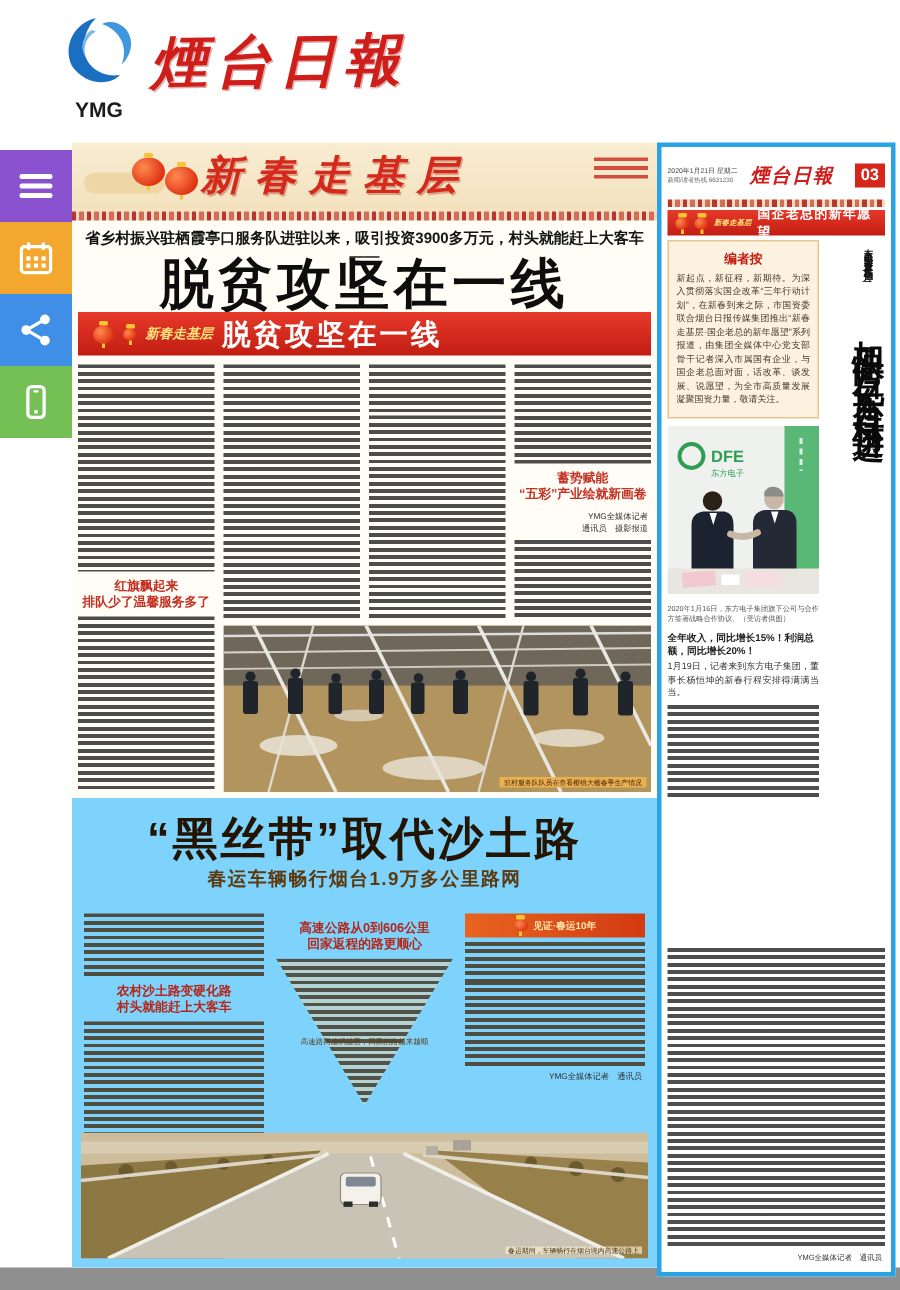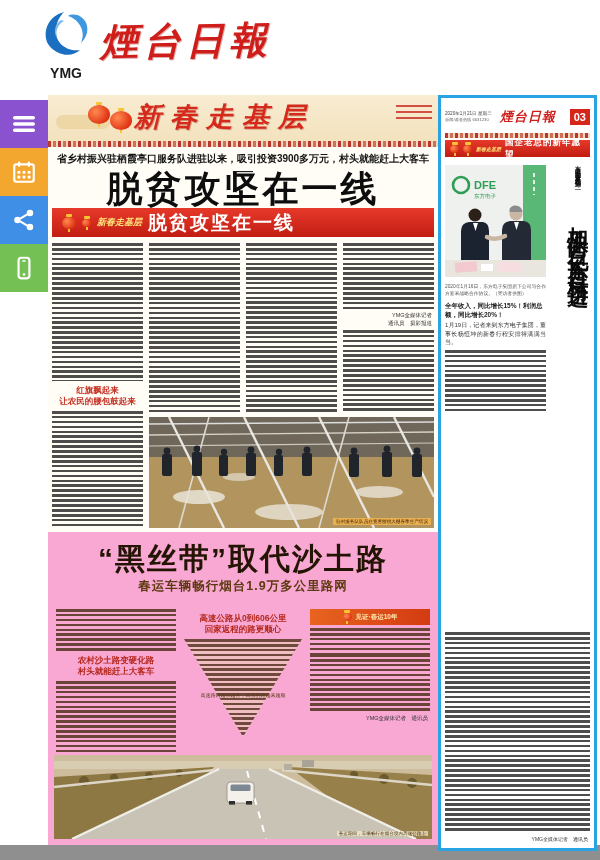--- a/index.html
+++ b/index.html
@@ -60,21 +60,21 @@
   .col { position:absolute; top:148px; width:91px; display:flex; flex-direction:column; }
   .subhead { color:#c43022; font-weight:700; font-size:8.5px; text-align:center; line-height:11px; padding:4px 0; }
   .byline-sm { font-size:5.5px; color:#333; text-align:right; line-height:8px; padding:2px 2px 3px 0; }
 
   .photo1 { position:absolute; left:101px; top:322px; width:285px; height:111px; }
   .photo1 svg { display:block; }
   .photo-cap1 { position:absolute; right:3px; bottom:3px; font-size:4.6px; color:#4a2405;
     background:rgba(238,178,80,.92); padding:1px 3px; }
 
   
-  .article2 { position:absolute; left:0; top:437px; width:390px; height:313px; background:#f9a8d4; }
+  .article2 { position:absolute; left:0; top:437px; width:390px; height:313px; background:#7dd3fc; }
   .a2-title { position:absolute; left:0; top:7px; width:390px; text-align:center;
     font-size:30px; font-weight:900; color:#241403; letter-spacing:2px; }
   .a2-subtitle { position:absolute; left:0; top:46px; width:390px; text-align:center;
     font-size:12.5px; font-weight:700; color:#5c3a10; letter-spacing:1px; }
   .a2col { position:absolute; top:77px; display:flex; flex-direction:column; }
   .a2-subhead { color:#b5271a; font-weight:700; font-size:8.5px; text-align:center; line-height:11px; padding:4px 0; }
   .tri { width:118px; height:104px; clip-path:polygon(0 0,100% 0,50% 94%); align-self:center;
     background:repeating-linear-gradient(180deg, rgba(66,40,12,.75) 0 2.6px, rgba(232,211,174,.5) 2.6px 4.9px); }
   .tri-note { position:absolute; left:150px; top:160px; width:90px; text-align:center;
     font-size:5px; color:#5a3b16; line-height:7px; }
@@ -195,33 +195,37 @@
         <span class="lantern"></span>
         <span class="lantern tiny"></span>
         <span class="badge-gold">新春走基层</span>
         <span class="section-title">脱贫攻坚在一线</span>
       </div>
 
       <div class="col" style="left:4px; height:285px;">
         <div class="sim" style="height:138px;"></div>
         <div class="subhead">
           <span>红旗飘起来</span><br>
-          <span>让农民的腰包鼓起来</span>
+          <span>排队少了温馨服务多了</span>
         </div>
         <div class="sim" style="flex:1;"></div>
       </div>
       <div class="col" style="left:101px; height:170px;">
         <div class="sim" style="height:170px;"></div>
       </div>
       <div class="col" style="left:198px; height:170px;">
         <div class="sim" style="height:34px;"></div>
         <div class="sim" style="flex:1;"></div>
       </div>
       <div class="col" style="left:295px; height:170px;">
         <div class="sim" style="height:66px;"></div>
+        <div class="subhead">
+          <span>蓄势赋能</span><br>
+          <span>“五彩”产业绘就新画卷</span>
+        </div>
         <div class="byline-sm">
           <span>YMG全媒体记者</span><br>
           <span>通讯员　摄影报道</span>
         </div>
         <div class="sim" style="flex:1;"></div>
       </div>
 
       <div class="photo1">
         <svg width="285" height="111" viewBox="0 0 285 111">
           <rect width="285" height="111" fill="#b2955e"></rect>
@@ -346,20 +350,24 @@
 
     <div class="pr-banner">
       <span class="lantern tiny"></span>
       <span class="lantern tiny"></span>
       <span class="pr-badge">新春走基层</span>
       <span class="pr-banner-title">国企老总的新年愿望</span>
     </div>
 
     <div class="pr-main">
       <div class="pr-leftcol">
+        <div class="editor-box">
+          <div class="editor-title">编者按</div>
+          <div class="editor-body">新起点，新征程，新期待。为深入贯彻落实国企改革“三年行动计划”，在新春到来之际，市国资委联合烟台日报传媒集团推出“新春走基层·国企老总的新年愿望”系列报道，由集团全媒体中心党支部骨干记者深入市属国有企业，与国企老总面对面，话改革、谈发展、说愿望，为全市高质量发展凝聚国资力量，敬请关注。</div>
+        </div>
 
         <div class="pr-photo">
           <svg width="101" height="112" viewBox="0 0 101 112">
             <rect width="101" height="112" fill="#eef1ee"></rect>
             <rect x="78" y="0" width="23" height="112" fill="#3fae62" opacity=".85"></rect>
             <line x1="89" y1="8" x2="89" y2="30" stroke="#fff" stroke-width="2" stroke-dasharray="4 3" opacity=".8"></line>
             <circle cx="16" cy="20" r="8" fill="none" stroke="#2f9e55" stroke-width="2.6"></circle>
             <text x="29" y="24" font-size="11" font-weight="bold" fill="#2f9e55">DFE</text>
             <text x="29" y="33" font-size="5.5" fill="#2f9e55">东方电子</text>
             <g>

